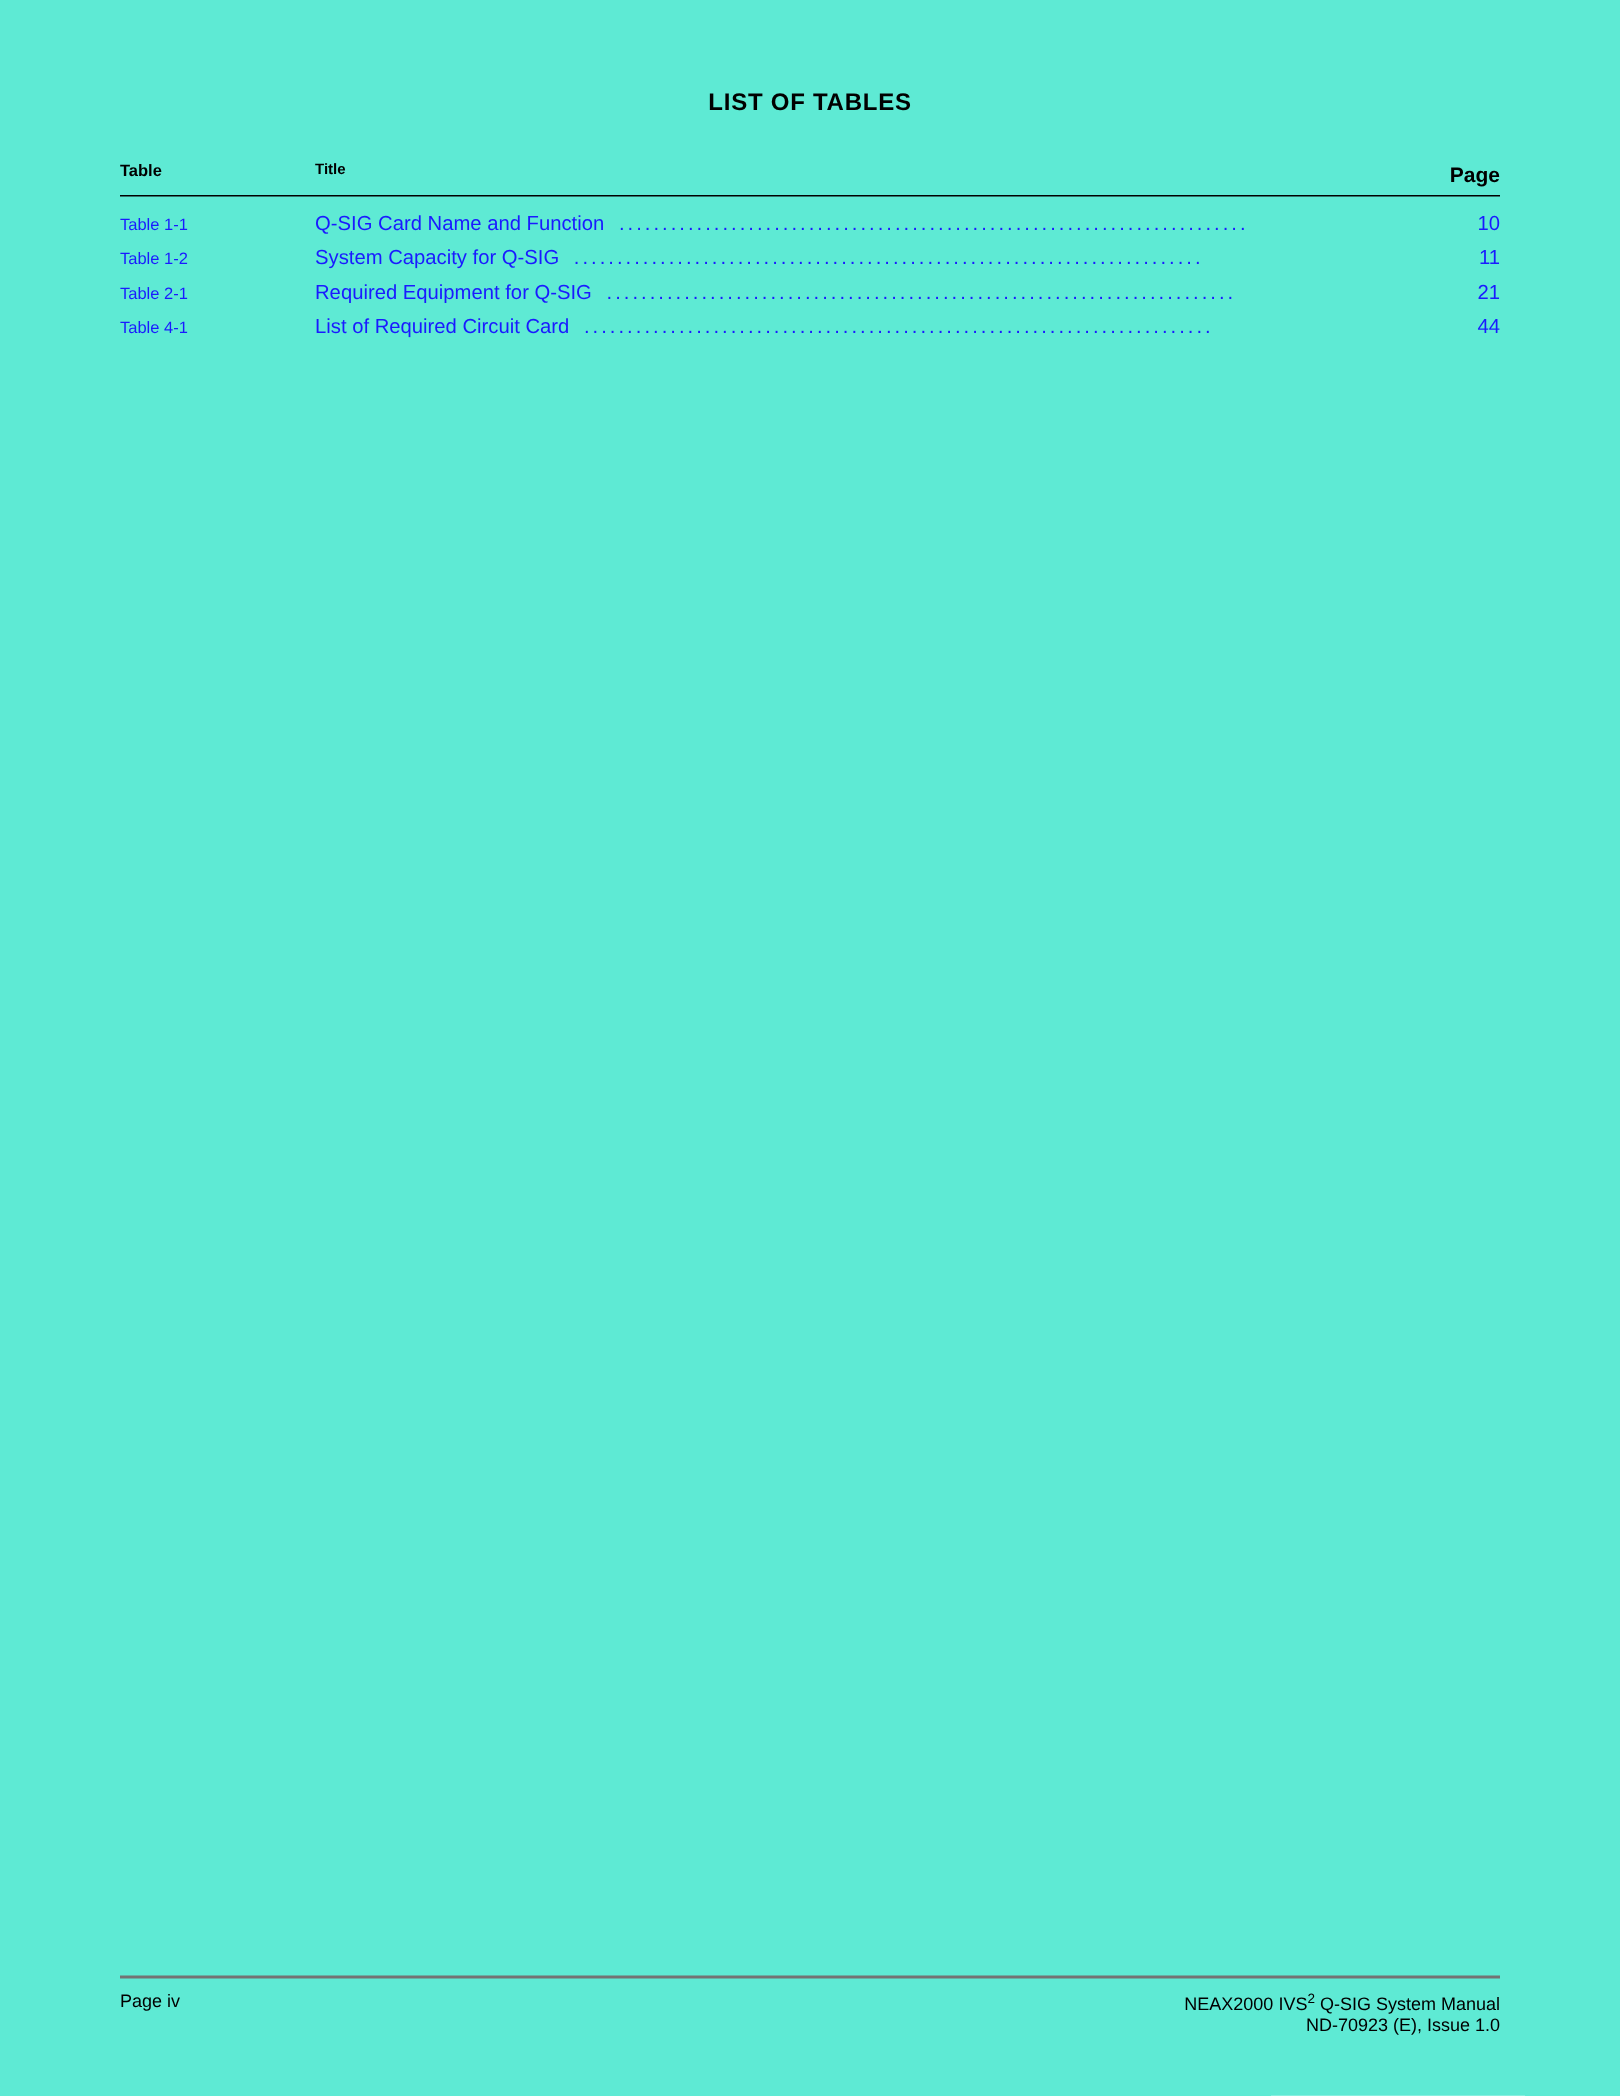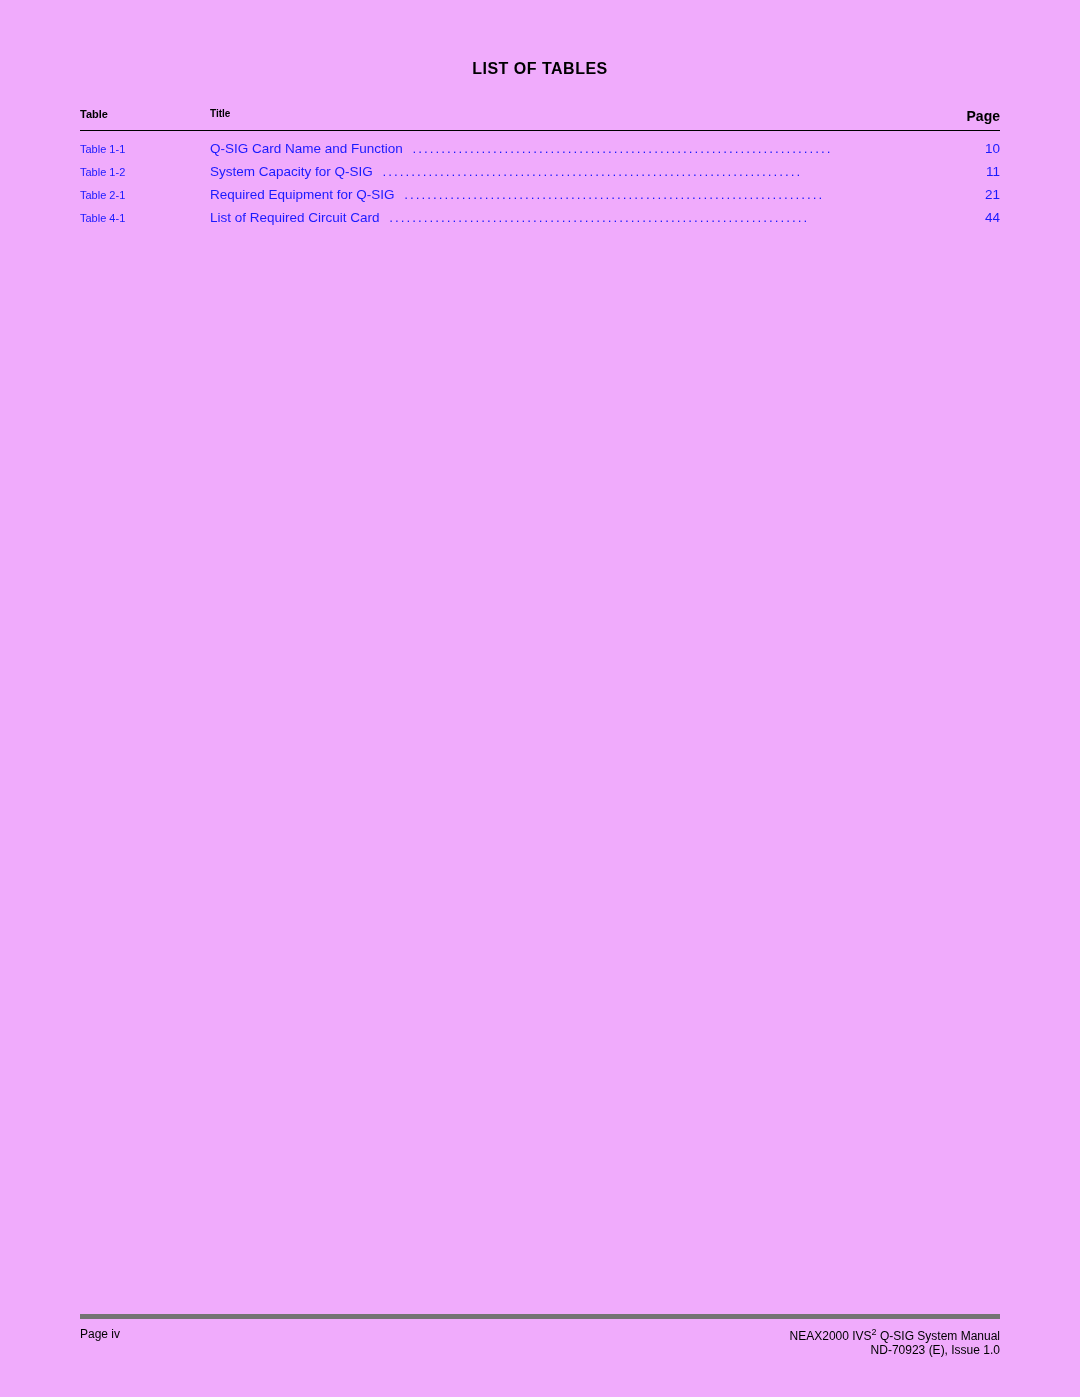--- a/index.html
+++ b/index.html
@@ -14,21 +14,21 @@
       font-size: 14px;
       color: #000000;
       width: 1080px;
       min-height: 1397px;
       position: relative;
     }
 
     .page-container {
       width: 1080px;
       min-height: 1397px;
-      background: #f0abfc;
+      background: #5eead4;
       padding: 60px 80px 80px 80px;
       position: relative;
     }
 
     .page-title {
       text-align: center;
       font-size: 16px;
       font-weight: bold;
       color: #000000;
       margin-bottom: 30px;
@@ -110,21 +110,21 @@
       color: #1a1aff;
       text-align: right;
       flex-shrink: 0;
     }
 
     .footer {
       position: absolute;
       bottom: 40px;
       left: 80px;
       right: 80px;
-      border-top: 5px solid #737373;
+      border-top: 2px solid #737373;
       padding-top: 8px;
       display: flex;
       justify-content: space-between;
       align-items: flex-start;
     }
 
     .footer-left {
       font-size: 12px;
       color: #000000;
     }

